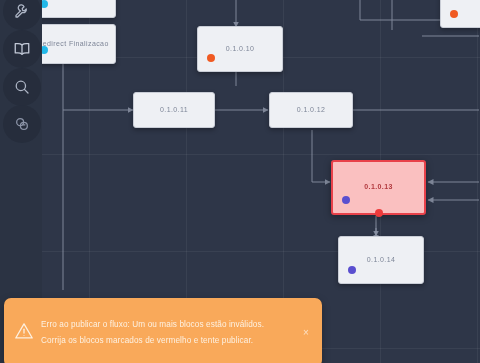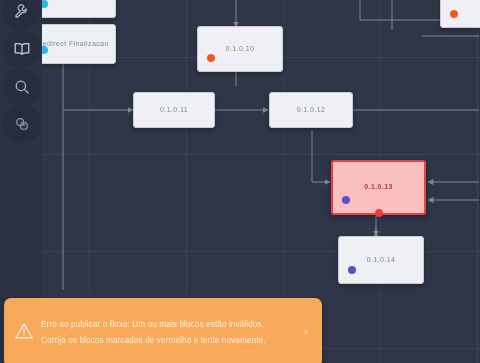--- a/index.html
+++ b/index.html
@@ -263,18 +263,18 @@
   <div id="alert">
     <span class="warn-icon">
       <svg width="22" height="22" viewBox="0 0 24 24" fill="none" stroke="#fdf0e0" stroke-width="1.4" stroke-linecap="round" stroke-linejoin="round">
         <path d="M12 4.2 21 19.6H3z"></path>
         <path d="M12 10v4.2"></path>
         <circle cx="12" cy="16.8" r=".55" fill="#fdf0e0" stroke="none"></circle>
       </svg>
     </span>
     <div class="alert-text">
       <div>Erro ao publicar o fluxo: Um ou mais blocos estão inválidos.</div>
-      <div>Corrija os blocos marcados de vermelho e tente novamente.</div>
+      <div>Corrija os blocos marcados de vermelho e tente publicar.</div>
     </div>
     <div id="alert-close">×</div>
   </div>
 
 </div>
 
 </body></html>

